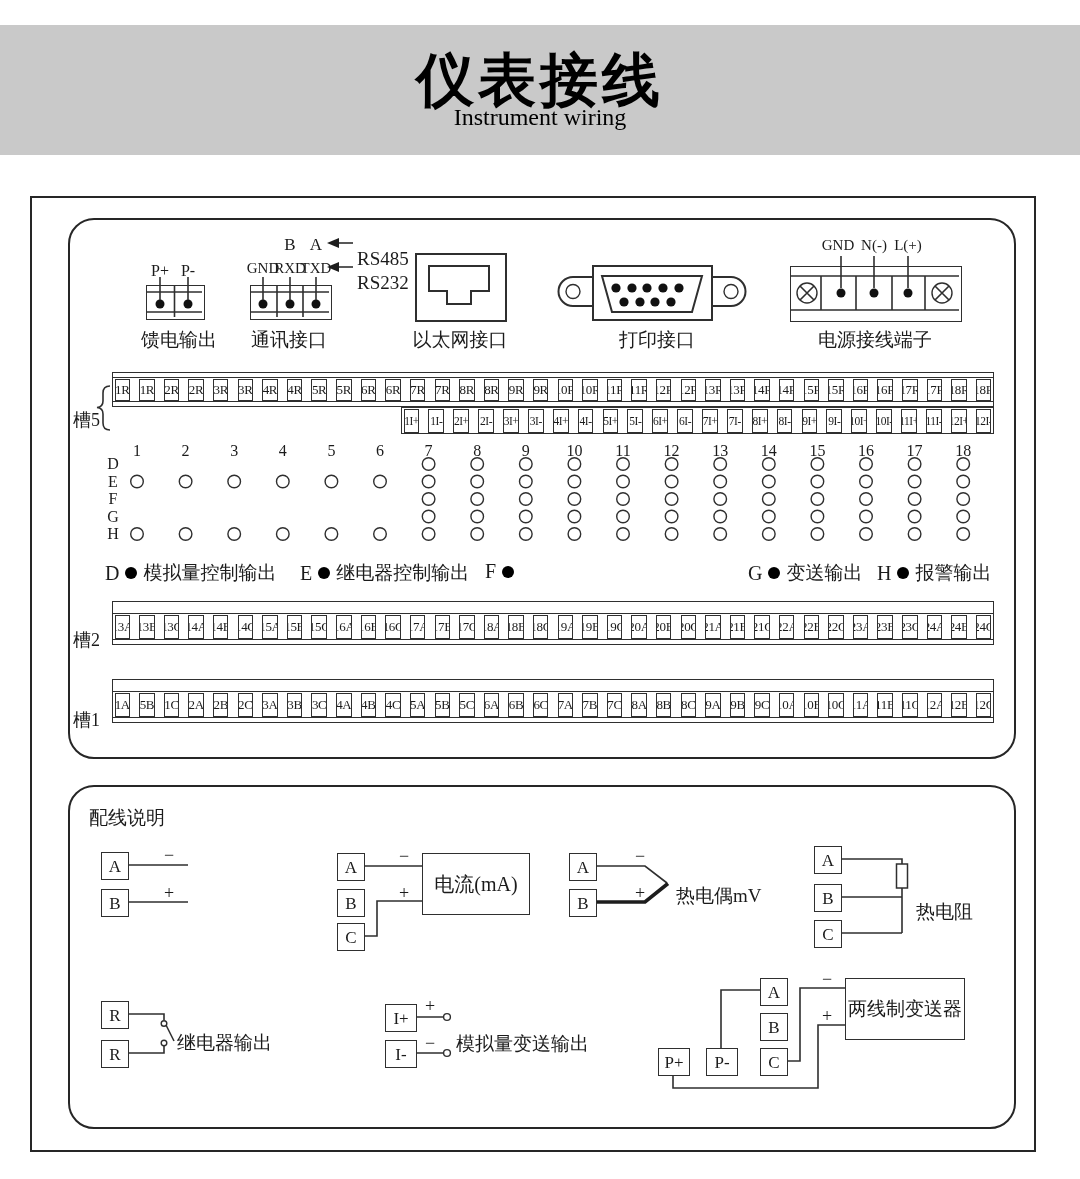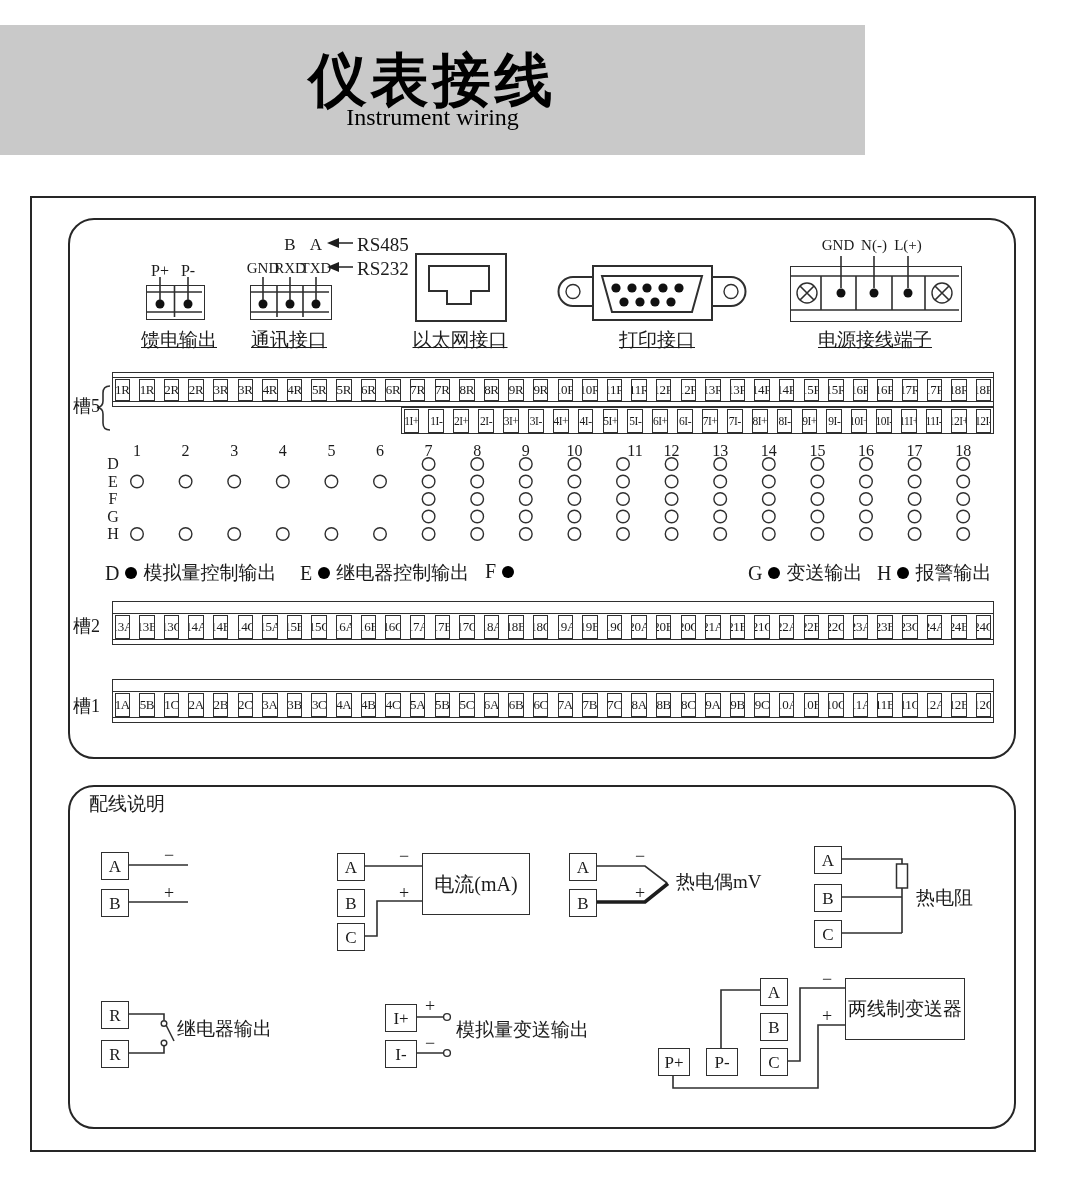--- a/index.html
+++ b/index.html
@@ -1,32 +1,32 @@
 <!DOCTYPE html>
 <html><head>
 <meta charset="utf-8">
 <style>
   html,body{margin:0;padding:0;background:#fff;}
   #page{position:relative;width:1080px;height:1179px;background:#fff;overflow:hidden;
         font-family:"Liberation Serif","DejaVu Serif",serif;color:#1b1b1b;}
   
-  #hdr{position:absolute;left:0;top:25px;width:865px;height:130px;background:#c9c9c9;
+  #hdr{position:absolute;left:0;top:25px;width:1080px;height:130px;background:#c9c9c9;
        display:flex;flex-direction:column;align-items:center;justify-content:center;}
   #hdr .t{font-family:"Liberation Sans","DejaVu Sans",sans-serif;font-weight:900;
           font-size:58px;letter-spacing:4px;color:#000;line-height:1;}
   #hdr .s{font-family:Liberation Serif, serif;font-size:24px;color:#000;
           margin-top:-4px;line-height:1;}
   
   .outer{position:absolute;left:30px;top:196px;width:1002px;height:952px;border:2px solid #262626;}
   .rbox{position:absolute;border:2px solid #262626;border-radius:26px;background:transparent;}
   
-  .cap{position:absolute;transform:translateX(-50%);font-size:19px;white-space:nowrap;text-decoration:underline;}
+  .cap{position:absolute;transform:translateX(-50%);font-size:19px;white-space:nowrap;}
   .pin{position:absolute;transform:translateX(-50%);font-size:16px;white-space:nowrap;line-height:1;}
   .pin-sm{font-size:15px;}
-  .lblL{position:absolute;font-size:19px;white-space:nowrap;line-height:1;}
+  .lblL{position:absolute;font-size:19px;white-space:nowrap;line-height:1;margin-top:14px;}
   .pol{position:absolute;transform:translateX(-50%);font-size:18px;line-height:1;}
   
   .strip{position:absolute;border:1.5px solid #2f2f2f;background:#fff;display:flex;flex-direction:column;}
   .band{border-bottom:1px solid #2f2f2f;}
   .band-b{border-top:1px solid #2f2f2f;}
   .cells{display:flex;flex:1;align-items:stretch;padding:0 1px;gap:8px;}
   .cells .c{flex:1 1 0;margin:0.5px 0.6px;border:1px solid #2f2f2f;display:flex;
             align-items:center;justify-content:center;font-size:13px;overflow:hidden;
             letter-spacing:-0.3px;white-space:nowrap;}
   .cells-sm .c{font-size:11.5px;letter-spacing:-0.5px;}
@@ -434,21 +434,21 @@
       <span class="gcol" style="left: 124px;">1</span>
       <span class="gcol" style="left: 172.6px;">2</span>
       <span class="gcol" style="left: 221.2px;">3</span>
       <span class="gcol" style="left: 269.8px;">4</span>
       <span class="gcol" style="left: 318.4px;">5</span>
       <span class="gcol" style="left: 367px;">6</span>
       <span class="gcol" style="left: 415.6px;">7</span>
       <span class="gcol" style="left: 464.2px;">8</span>
       <span class="gcol" style="left: 512.8px;">9</span>
       <span class="gcol" style="left: 561.4px;">10</span>
-      <span class="gcol" style="left: 610px; margin-left: 12px;">11</span>
+      <span class="gcol" style="left: 610px;">11</span>
       <span class="gcol" style="left: 658.6px;">12</span>
       <span class="gcol" style="left: 707.2px;">13</span>
       <span class="gcol" style="left: 755.8px;">14</span>
       <span class="gcol" style="left: 804.4px;">15</span>
       <span class="gcol" style="left: 853px;">16</span>
       <span class="gcol" style="left: 901.6px;">17</span>
       <span class="gcol" style="left: 950.2px;">18</span>
       <span class="grow" style="top: 456px;">D</span>
       <span class="grow" style="top: 473.5px;">E</span>
       <span class="grow" style="top: 491px;">F</span>

